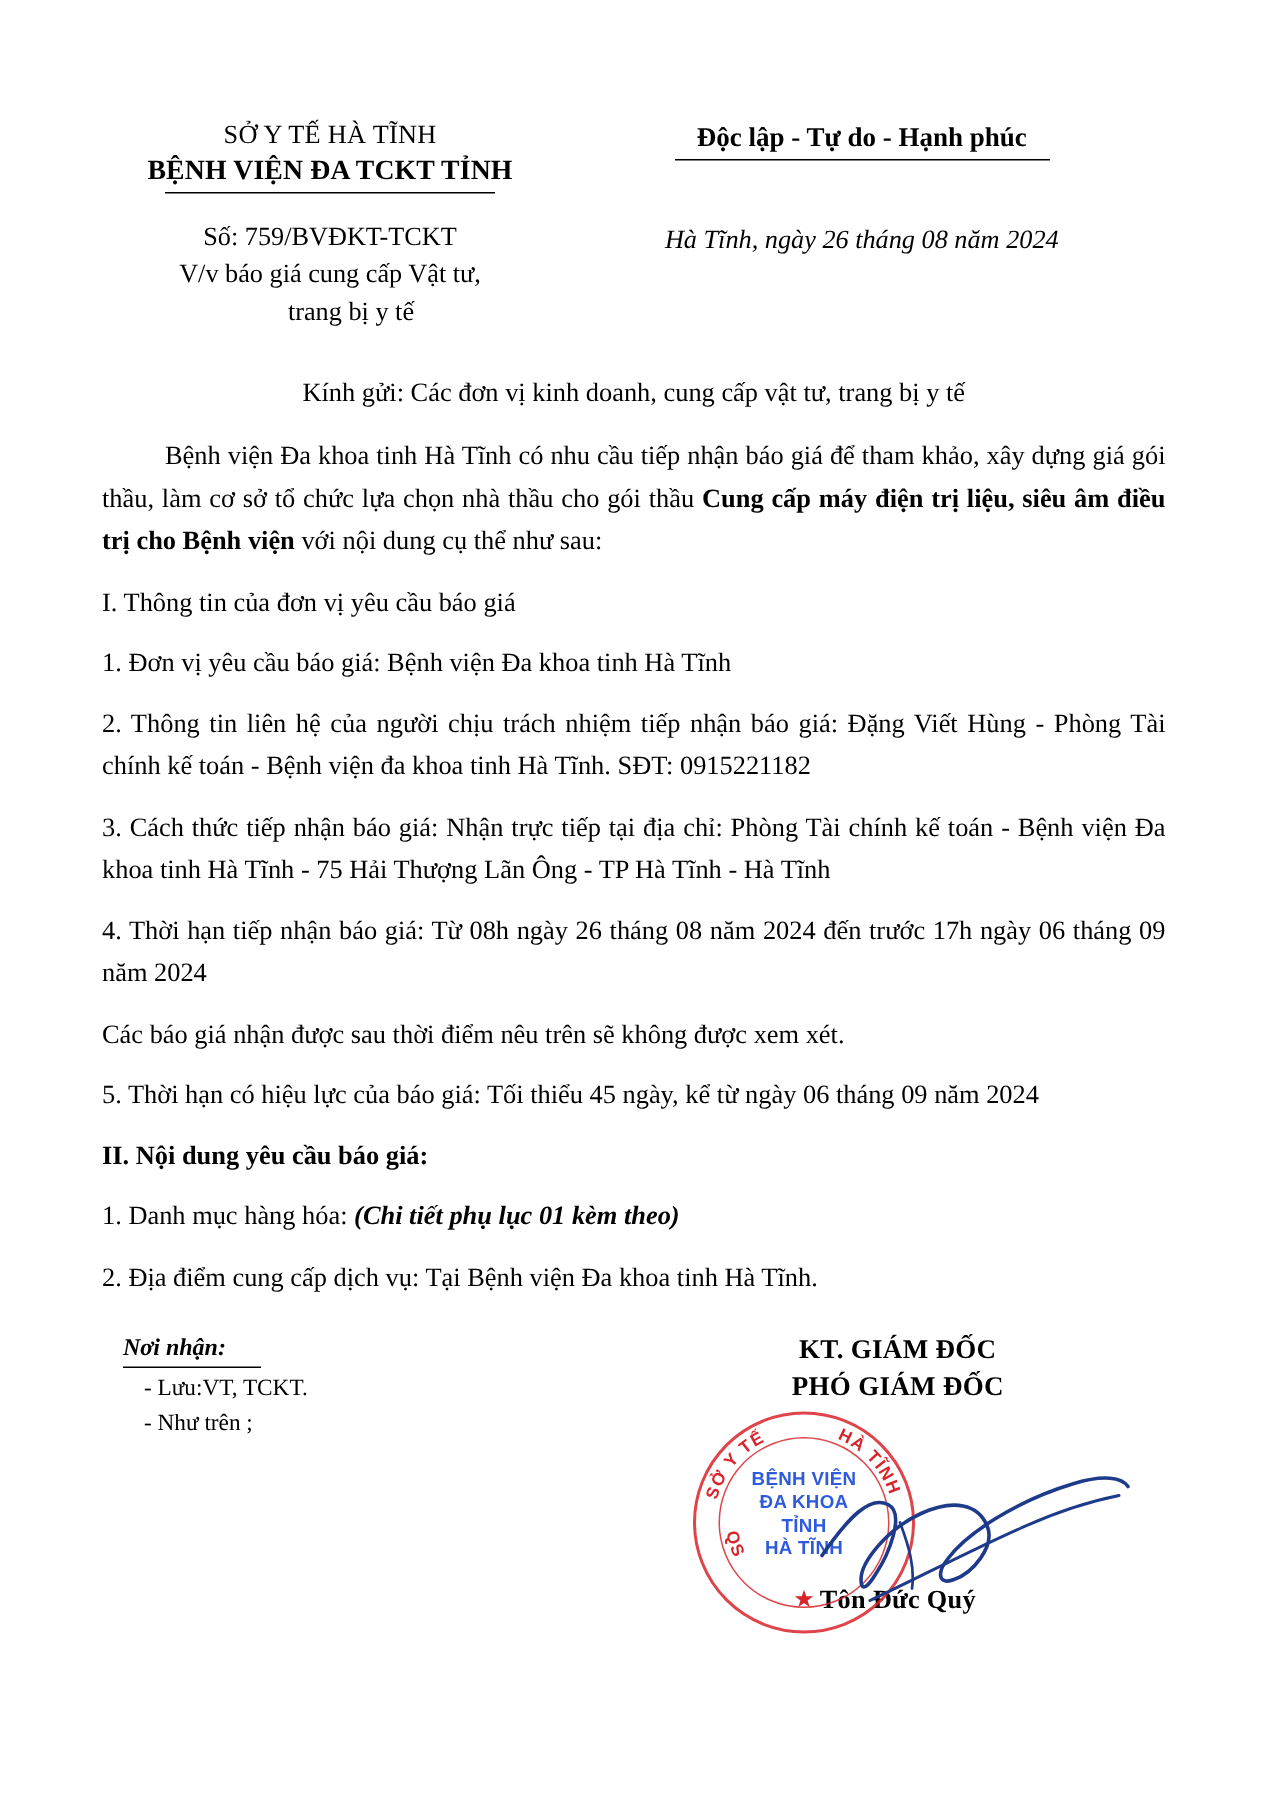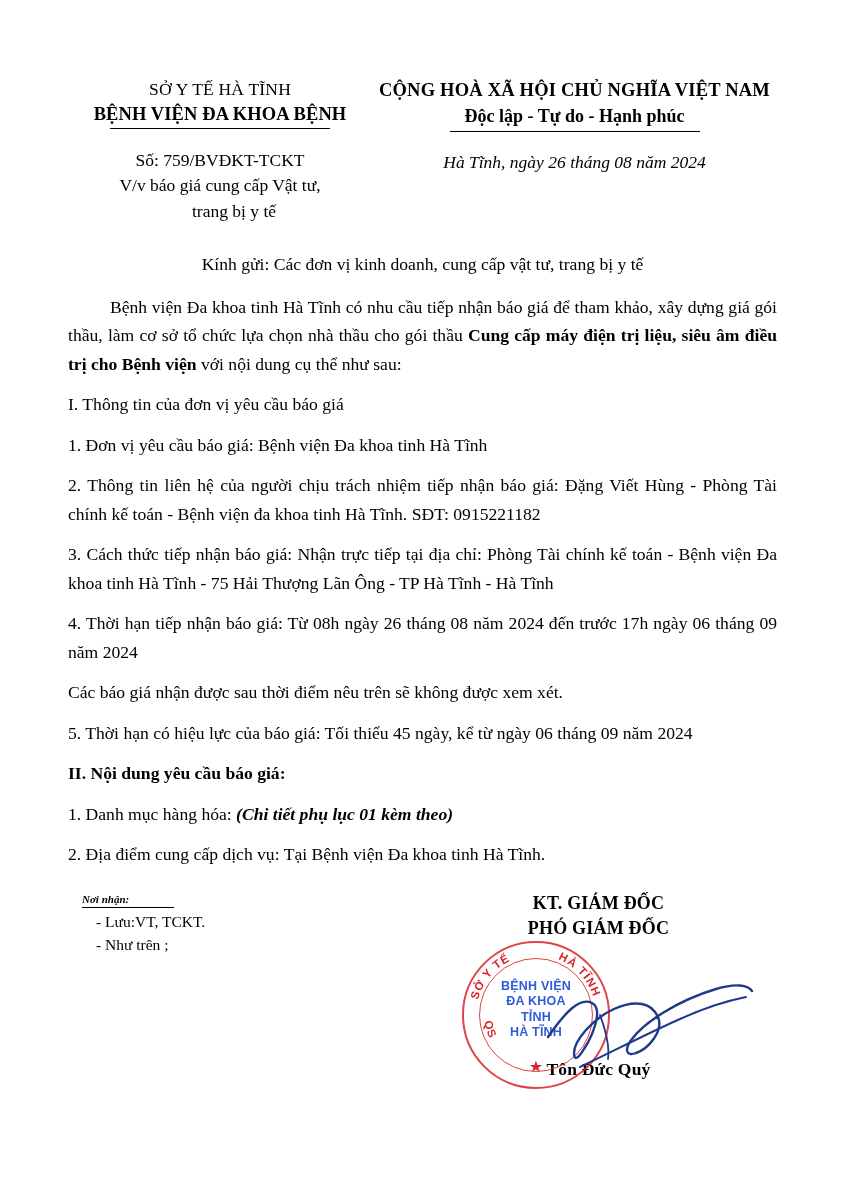--- a/index.html
+++ b/index.html
@@ -154,21 +154,21 @@
     flex-direction: row;
   }
   .recv {
     width: 340px;
     font-size: 15.5px;
     line-height: 1.5;
   }
   .recv-title {
     font-weight: bold;
     font-style: italic;
-    font-size: 11px;
+    font-size: 16px;
     padding-left: 14px;
   }
   .recv-underline {
     width: 92px;
     height: 1px;
     background: #000;
     margin: 0 0 2px 14px;
   }
   .recv-item {
     padding-left: 28px;
@@ -263,25 +263,24 @@
   }
 </style>
 </head>
 <body>
 
 <div class="page">
 
   <div class="header">
     <div class="header-left">
       <div class="org-top">SỞ Y TẾ HÀ TĨNH</div>
-      <div class="org-bottom">BỆNH VIỆN ĐA KHOA BỆNH</div>
+      <div class="org-bottom">BỆNH VIỆN ĐA TCKT TỈNH</div>
       <div class="underline-short"></div>
     </div>
     <div class="header-right">
-      <div class="nation-top">CỘNG HOÀ XÃ HỘI CHỦ NGHĨA VIỆT NAM</div>
       <div class="nation-bottom">Độc lập - Tự do - Hạnh phúc</div>
       <div class="underline-nation"></div>
     </div>
   </div>
 
   <div class="meta-row">
     <div class="meta-left">
       <div class="so-line">Số:  759/BVĐKT-TCKT</div>
       <div class="vv-line">
         <span>V/v báo giá cung cấp Vật tư,</span>

